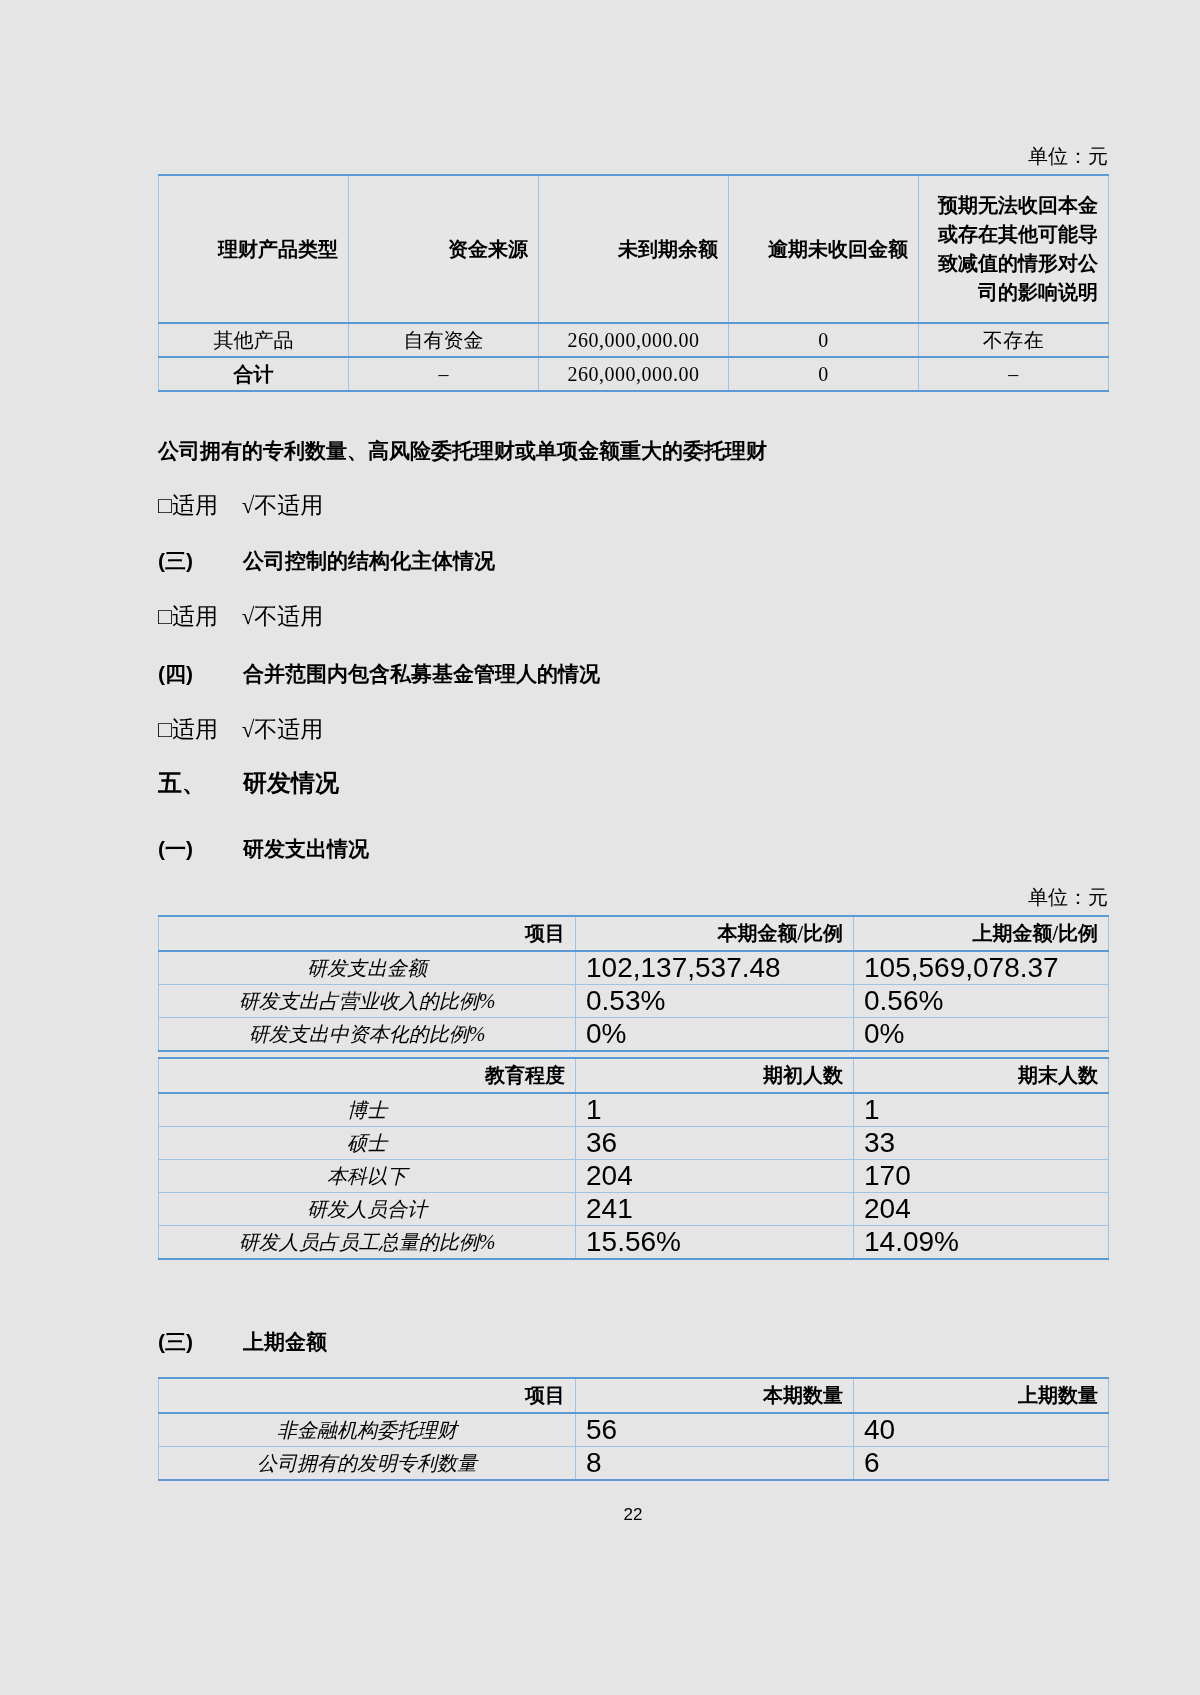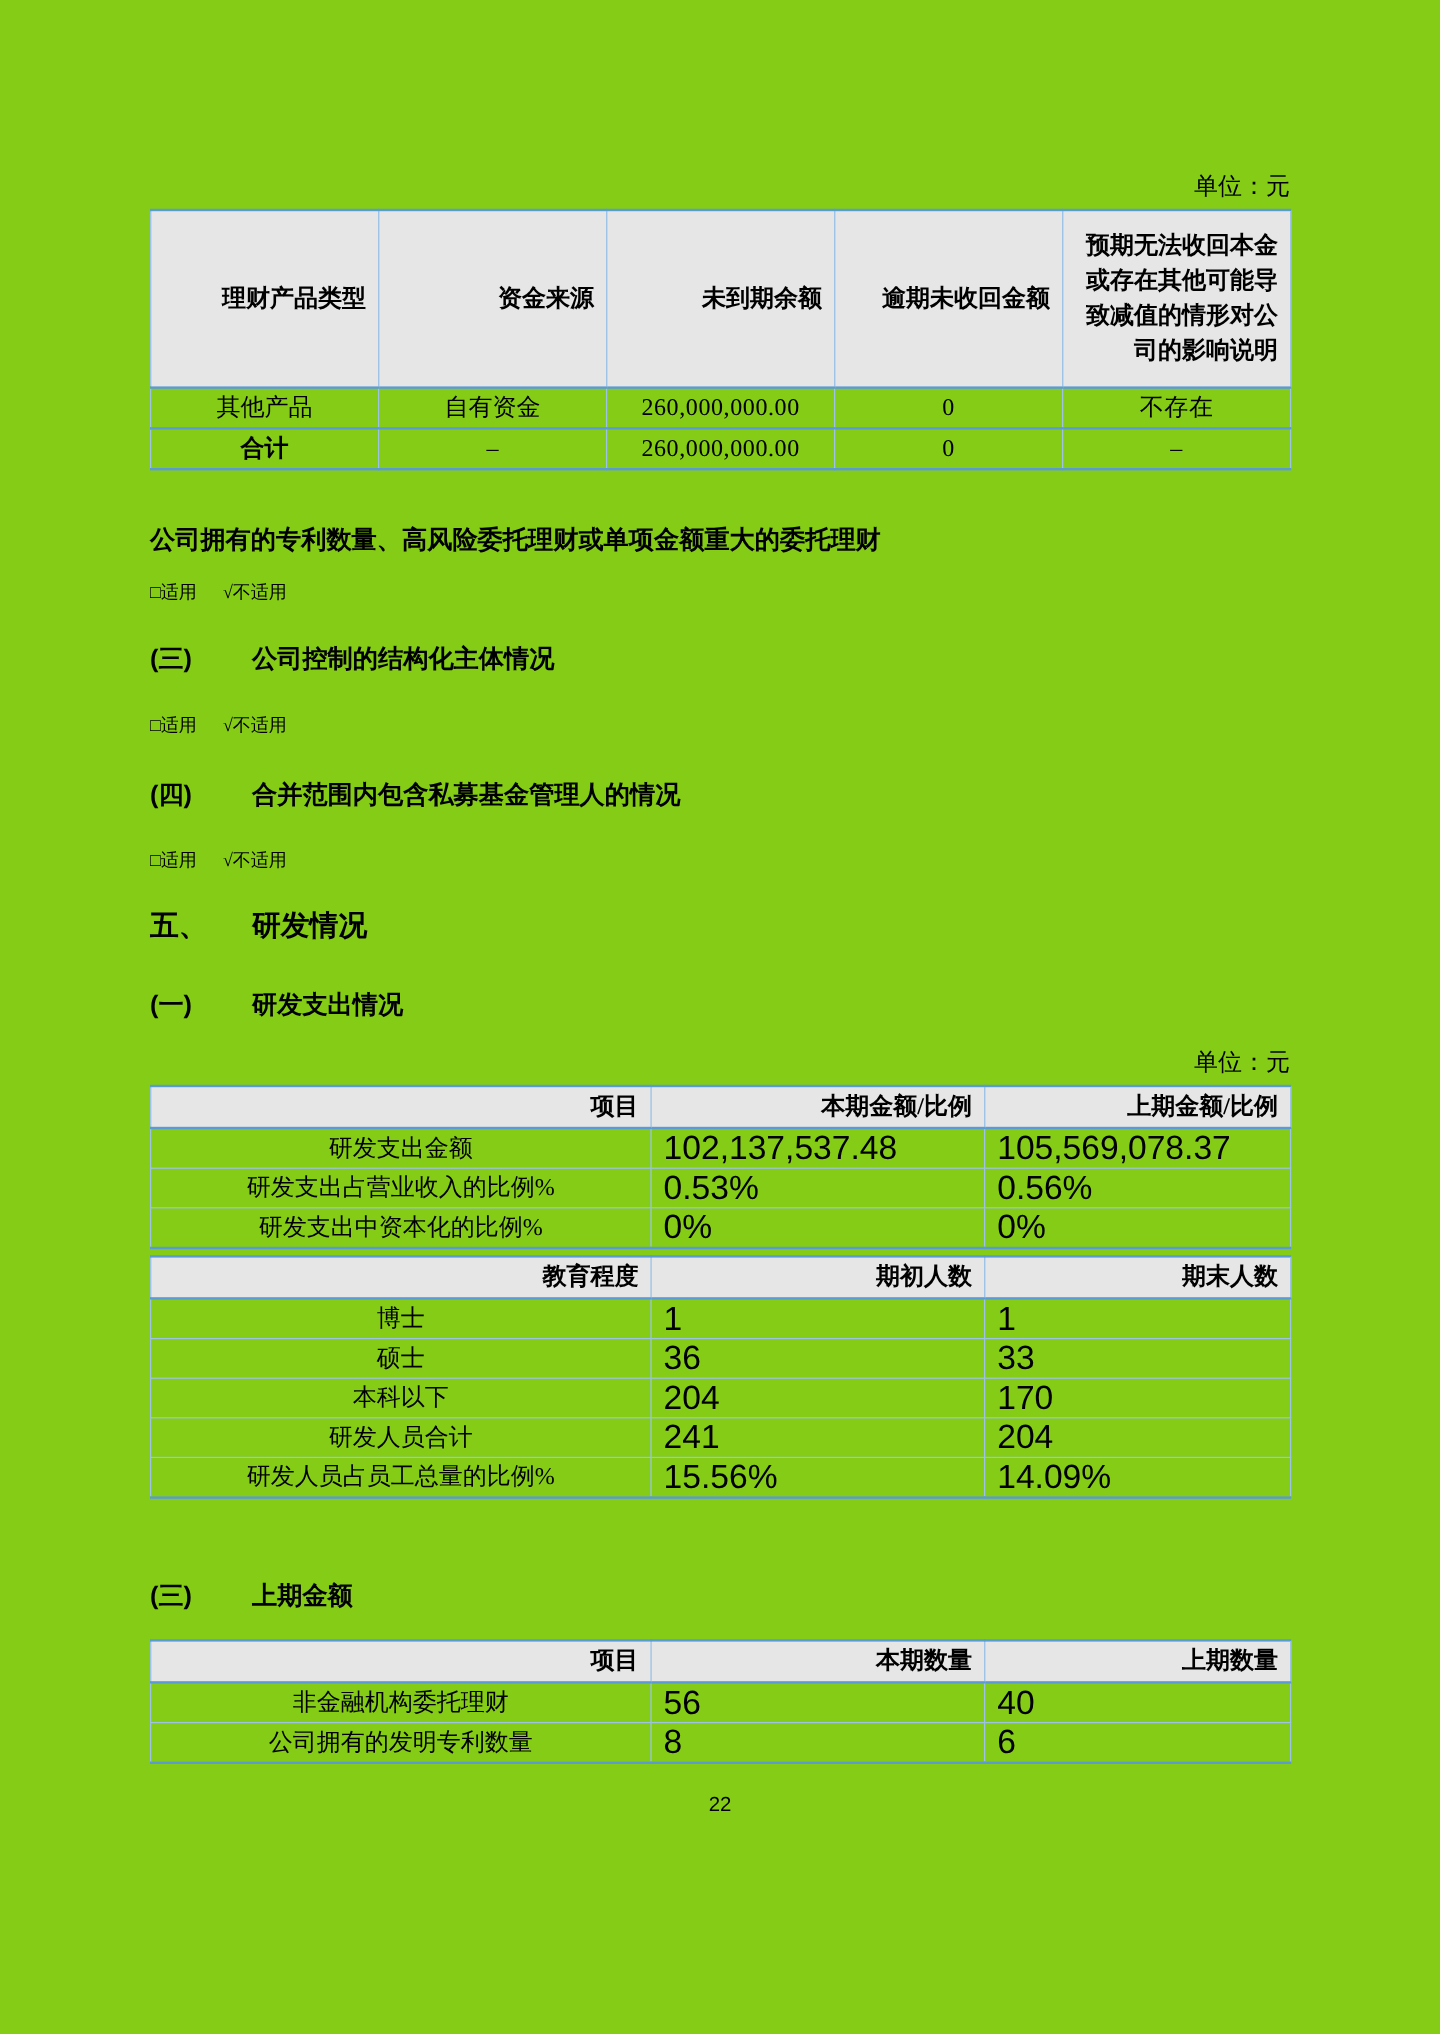--- a/index.html
+++ b/index.html
@@ -3,23 +3,23 @@
 <meta charset="utf-8">
 <style>
   :root{
     --border-light:#9dc3e6;
     --border-strong:#5b9bd5;
     --header-fill:#e7e6e6;
     --text:#000000;
   }
   html,body{margin:0;padding:0;background:#ffffff;}
   .page{
-    width:1200px;height:1695px;background:#84cc16;color:var(--text);
+    width:1200px;height:1695px;background:#e5e5e5;color:var(--text);
     font-family:"Liberation Serif","DejaVu Serif",serif;
-    overflow:hidden;position:relative;box-sizing:border-box;
+    overflow:hidden;position:relative;box-sizing:border-box;padding-left:33px;
   }
   .content{width:950px;margin:0 auto 0 125px;padding-top:143px;}
 
   .unit-line{
     text-align:right;font-size:20px;line-height:26px;
     font-family:"Liberation Serif","DejaVu Serif",serif;
   }
   .unit-line.second{margin-top:24px;}
 
   table.tbl{
@@ -52,32 +52,32 @@
     font-family:"Liberation Serif","DejaVu Serif",serif;letter-spacing:0.5px;
   }
   table.wealth tbody tr:last-child td{border-top:2px solid var(--border-strong);}
   table.wealth tbody tr:last-child td:first-child{font-weight:bold;}
 
   
   table.three th:nth-child(1){width:417px;}
   table.three th:nth-child(2){width:278px;}
   table.three th:nth-child(3){width:255px;}
   table.three thead th{height:33px;}
-  table.three tbody td:first-child{text-align:center;}
+  table.three tbody td:first-child{text-align:center;font-style:italic;}
   table.three tbody td:nth-child(n+2){
     text-align:left;padding-right:12px;
     font-family:"Liberation Sans","DejaVu Sans",sans-serif;font-size:28px;
   }
 
   .bold-para{
     margin:47px 0 0 0;font-size:21px;line-height:23px;font-weight:bold;
     font-family:"Liberation Sans","DejaVu Sans",sans-serif;
   }
   .apply-line{
-    margin:21px 0 0 0;font-size:15px;line-height:23px;
+    margin:32px 0 0 0;font-size:23px;line-height:23px;
   }
   .apply-line .na{margin-left:18px;}
   .apply-line.after-h{margin-top:33px;}
 
   .heading{
     margin-top:32px;font-weight:bold;font-size:21px;line-height:23px;
     font-family:"Liberation Sans","DejaVu Sans",sans-serif;
   }
   .heading .h-num{display:inline-block;min-width:85px;}
   .heading.h-s4{margin-top:34px;}

